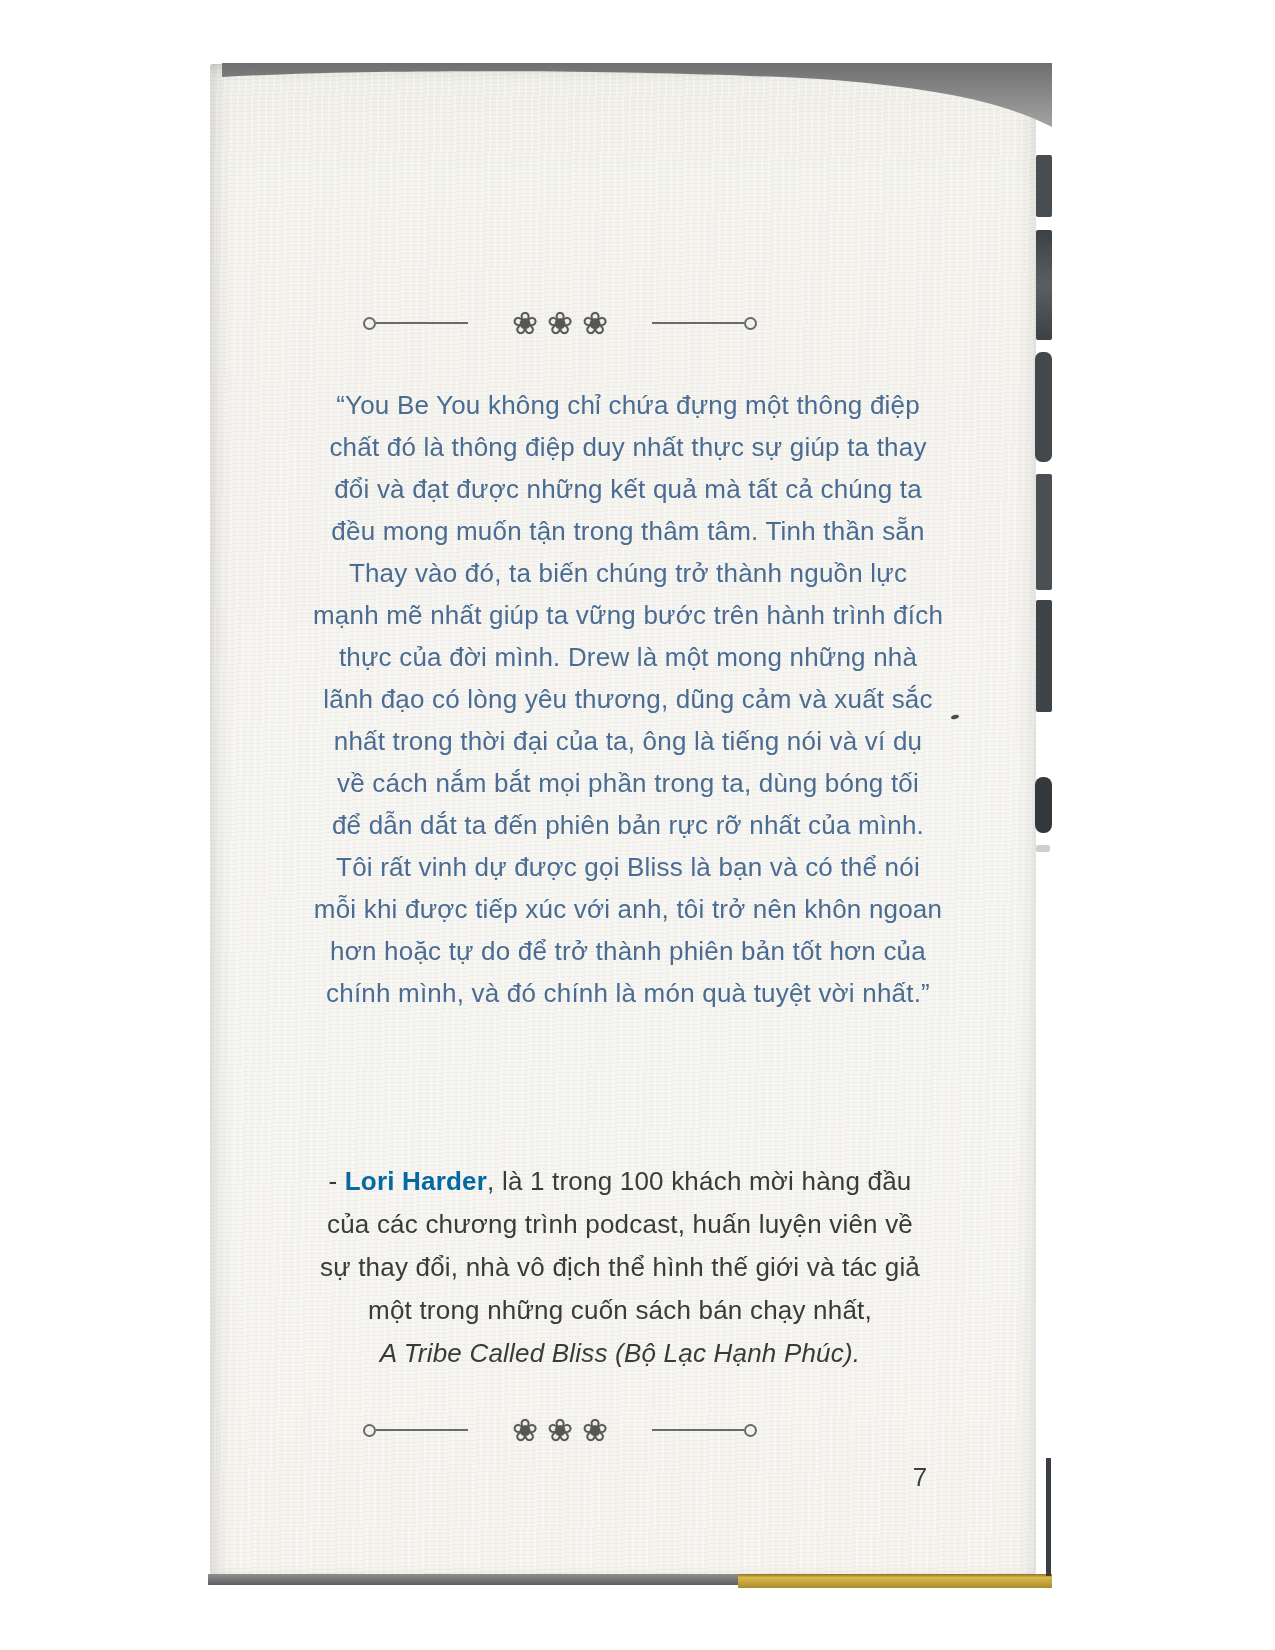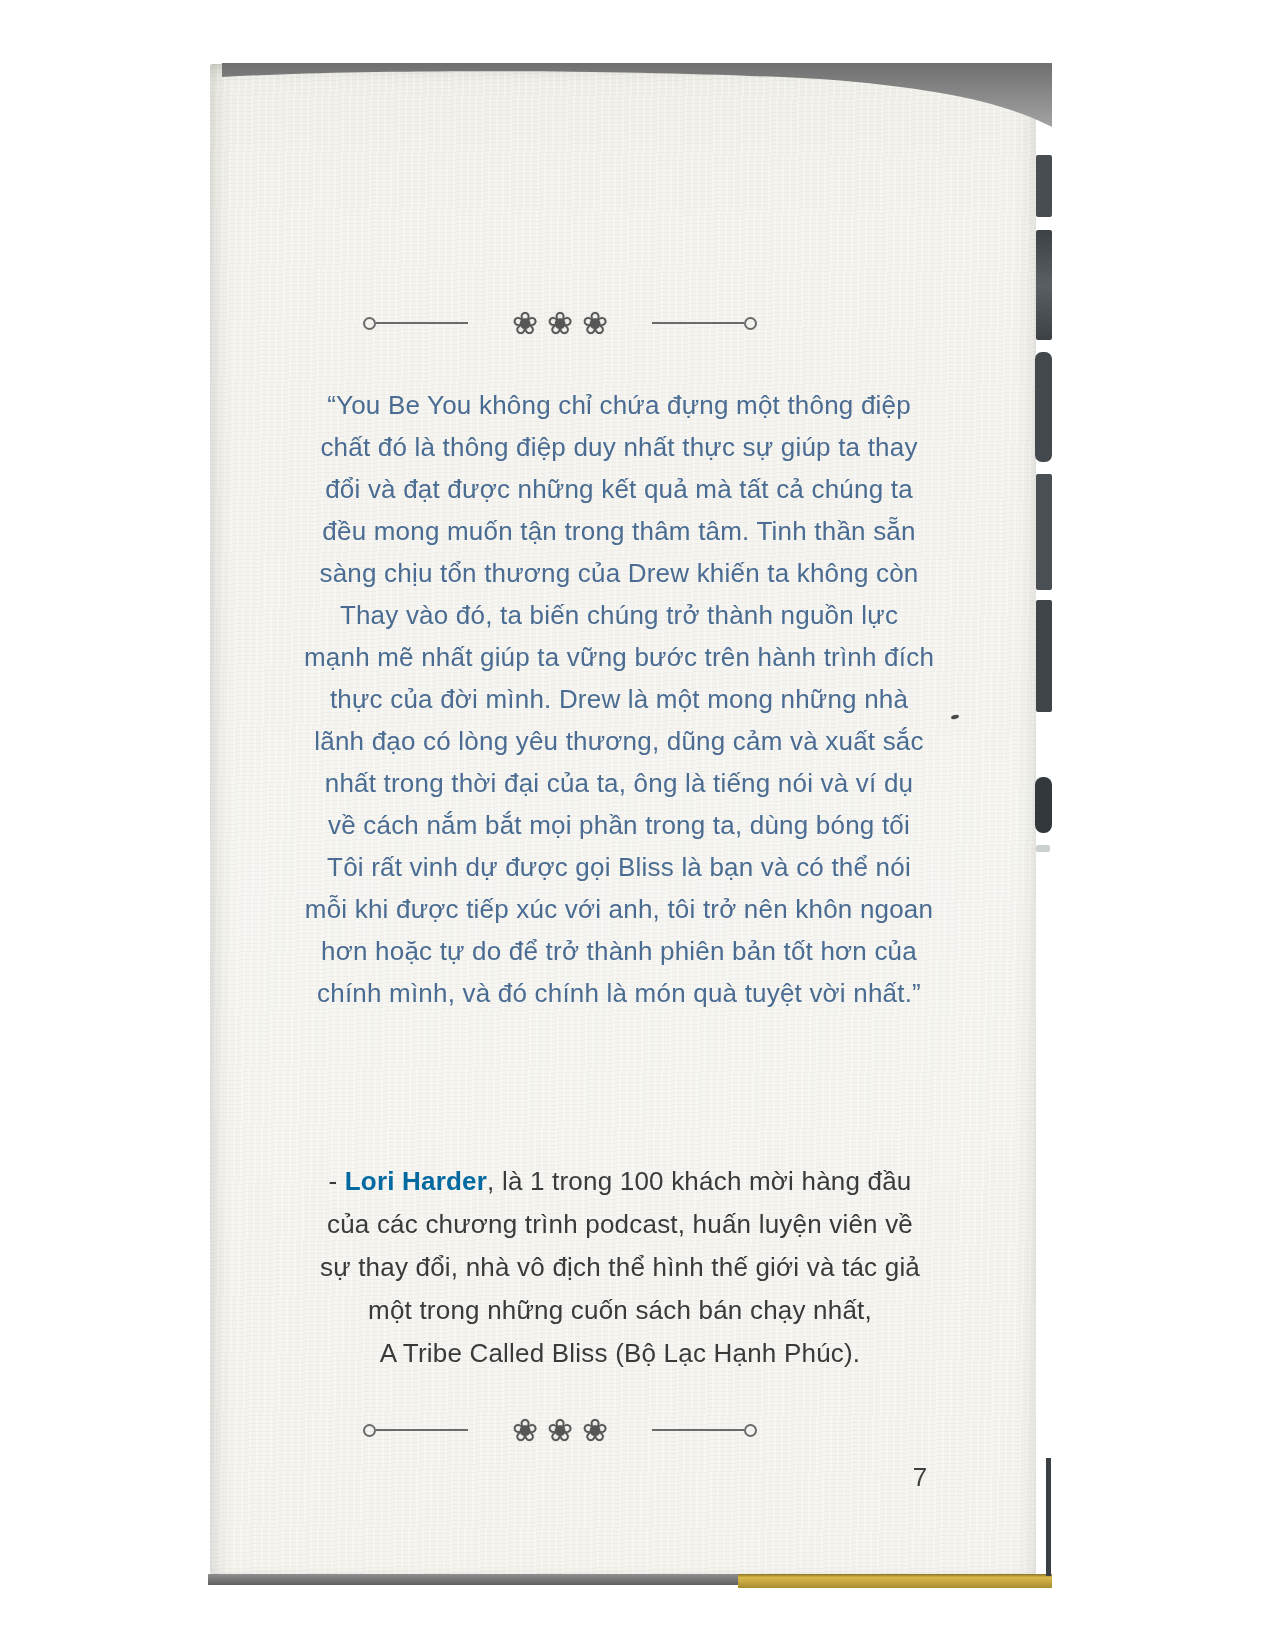--- a/index.html
+++ b/index.html
@@ -66,21 +66,21 @@
     font-family: "DejaVu Sans", sans-serif;
     font-size: 31px;
     line-height: 1;
     color: #565656;
     text-shadow: 0 0 1px rgba(80,80,80,0.6);
   }
 
   
   .quote {
     position: absolute;
-    left: 119px;
+    left: 128px;
     top: 384px;
     width: 1000px;
     text-align: center;
     color: #4a6c92;
     font-size: 26px;
     line-height: 42px;
     letter-spacing: 0.2px;
   }
   .quote .line { white-space: nowrap; }
 
@@ -91,21 +91,21 @@
     top: 1160px;
     width: 1000px;
     text-align: center;
     color: #3a3a3a;
     font-size: 26px;
     line-height: 43px;
     letter-spacing: 0.2px;
   }
   .attribution .line { white-space: nowrap; }
   .attribution .name { font-weight: 700; color: #0369a1; }
-  .attribution .book-title { }
+  .attribution .book-title { font-style: italic; }
 
   
   .page-number {
     position: absolute;
     left: 895px;
     top: 1462px;
     width: 50px;
     text-align: center;
     font-size: 26px;
     color: #3f3f3f;
@@ -173,27 +173,27 @@
   </span>
   <span class="orn-rule"></span>
   <span class="orn-dot"></span>
 </div>
 
 <div class="quote">
   <div class="line">“You Be You không chỉ chứa đựng một thông điệp</div>
   <div class="line">chất đó là thông điệp duy nhất thực sự giúp ta thay</div>
   <div class="line">đổi và đạt được những kết quả mà tất cả chúng ta</div>
   <div class="line">đều mong muốn tận trong thâm tâm. Tinh thần sẵn</div>
-  <div class="line">sàng chịu tổn thương của Drew khiến ta không còn</div>
   <div class="line">Thay vào đó, ta biến chúng trở thành nguồn lực</div>
   <div class="line">mạnh mẽ nhất giúp ta vững bước trên hành trình đích</div>
   <div class="line">thực của đời mình. Drew là một mong những nhà</div>
   <div class="line">lãnh đạo có lòng yêu thương, dũng cảm và xuất sắc</div>
   <div class="line">nhất trong thời đại của ta, ông là tiếng nói và ví dụ</div>
   <div class="line">về cách nắm bắt mọi phần trong ta, dùng bóng tối</div>
+  <div class="line">để dẫn dắt ta đến phiên bản rực rỡ nhất của mình.</div>
   <div class="line">Tôi rất vinh dự được gọi Bliss là bạn và có thể nói</div>
   <div class="line">mỗi khi được tiếp xúc với anh, tôi trở nên khôn ngoan</div>
   <div class="line">hơn hoặc tự do để trở thành phiên bản tốt hơn của</div>
   <div class="line">chính mình, và đó chính là món quà tuyệt vời nhất.”</div>
 </div>
 
 <div class="attribution">
   <div class="line"><span>- </span><span class="name">Lori Harder</span><span>, là 1 trong 100 khách mời hàng đầu</span></div>
   <div class="line">của các chương trình podcast, huấn luyện viên về</div>
   <div class="line">sự thay đổi, nhà vô địch thể hình thế giới và tác giả</div>

